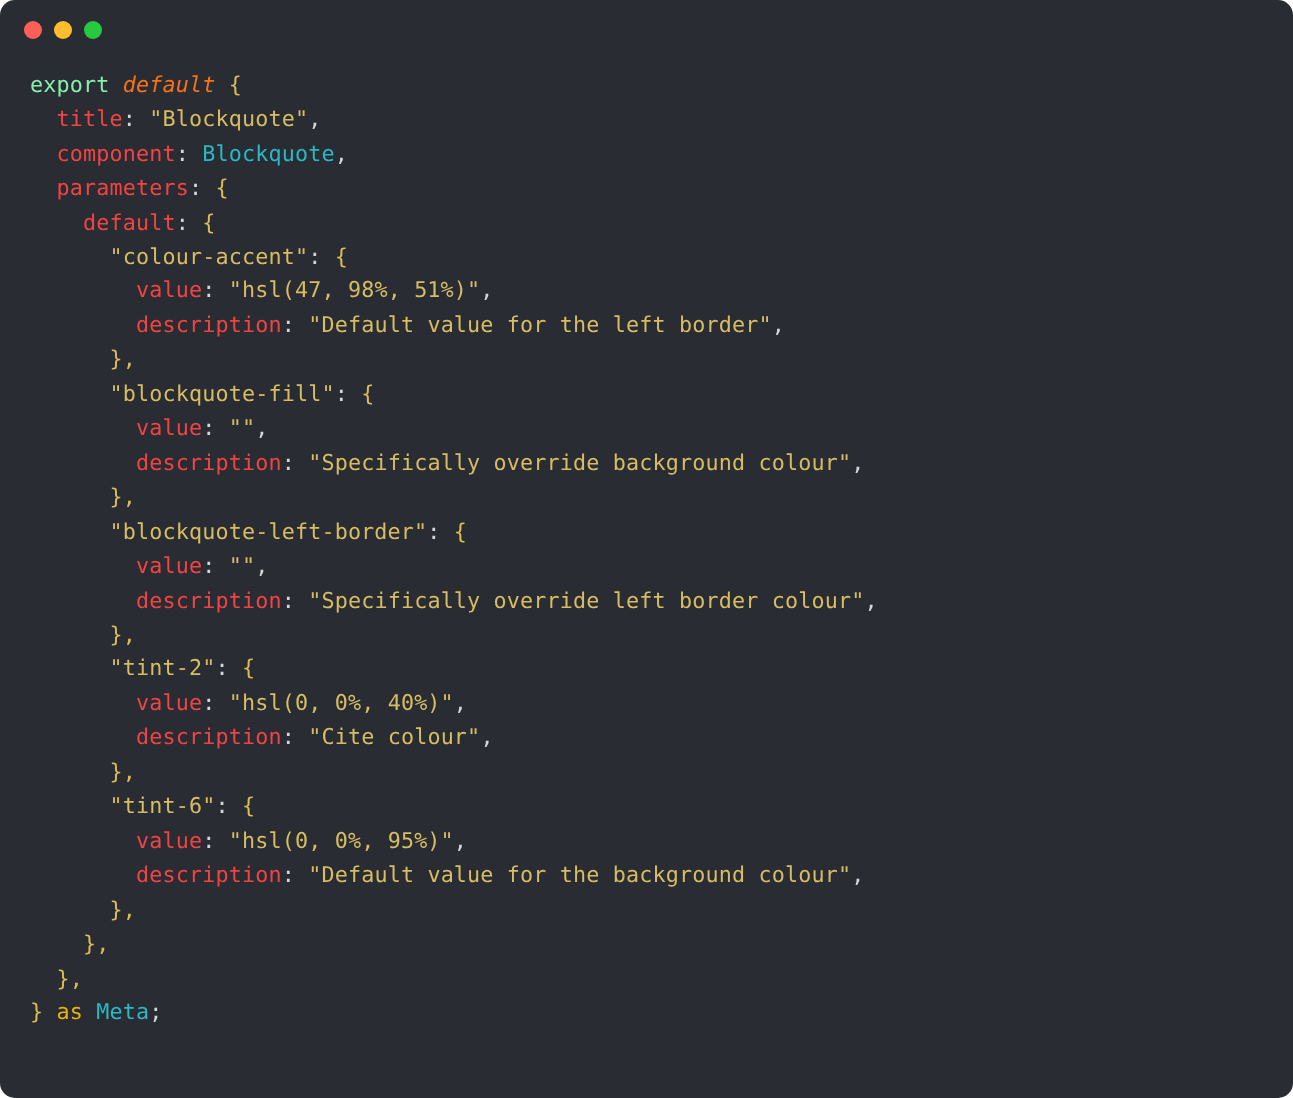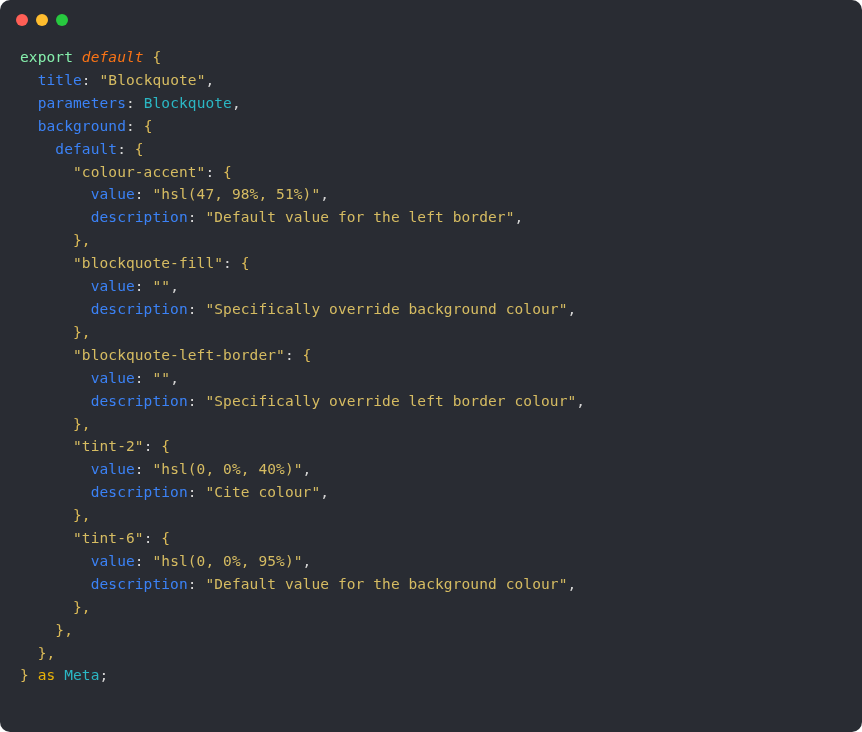--- a/index.html
+++ b/index.html
@@ -40,39 +40,39 @@
       padding: 6px 20px 20px 20px;
       font-size: 14.5px;
       line-height: 1.58;
       color: #abb2bf;
       white-space: pre;
       letter-spacing: 0.1px;
     }
     .kw-export { color: #86efac; text-align: center; }
     .kw-default { color: #f97316; font-style: italic; }
     .kw-as { color: #eab308; }
-    .prop { color: #3b82f6; }
+    .prop { color: #ef4444; }
     .str { color: #d6bc62; }
     .ident { color: #2bb7c4; margin-top: 12px; }
     .punct { color: #d6d6d6; }
     .brace { color: #dcbb58; }
   </style>
 </head>
 <body>
 
 <div class="window">
   <div class="titlebar">
     <div class="traffic-light traffic-red"></div>
     <div class="traffic-light traffic-yellow"></div>
     <div class="traffic-light traffic-green"></div>
   </div>
   <div class="code-area"><span class="kw-export">export</span><span class="punct"> </span><span class="kw-default">default</span><span class="punct"> </span><span class="brace">{</span>
   <span class="prop">title</span><span class="punct">: </span><span class="str">"Blockquote"</span><span class="punct">,</span>
-  <span class="prop">parameters</span><span class="punct">: </span><span class="ident">Blockquote</span><span class="punct">,</span>
-  <span class="prop">background</span><span class="punct">: </span><span class="brace">{</span>
+  <span class="prop">component</span><span class="punct">: </span><span class="ident">Blockquote</span><span class="punct">,</span>
+  <span class="prop">parameters</span><span class="punct">: </span><span class="brace">{</span>
     <span class="prop">default</span><span class="punct">: </span><span class="brace">{</span>
       <span class="str">"colour-accent"</span><span class="punct">: </span><span class="brace">{</span>
         <span class="prop">value</span><span class="punct">: </span><span class="str">"hsl(47, 98%, 51%)"</span><span class="punct">,</span>
         <span class="prop">description</span><span class="punct">: </span><span class="str">"Default value for the left border"</span><span class="punct">,</span>
       <span class="brace">},</span>
       <span class="str">"blockquote-fill"</span><span class="punct">: </span><span class="brace">{</span>
         <span class="prop">value</span><span class="punct">: </span><span class="str">""</span><span class="punct">,</span>
         <span class="prop">description</span><span class="punct">: </span><span class="str">"Specifically override background colour"</span><span class="punct">,</span>
       <span class="brace">},</span>
       <span class="str">"blockquote-left-border"</span><span class="punct">: </span><span class="brace">{</span>

